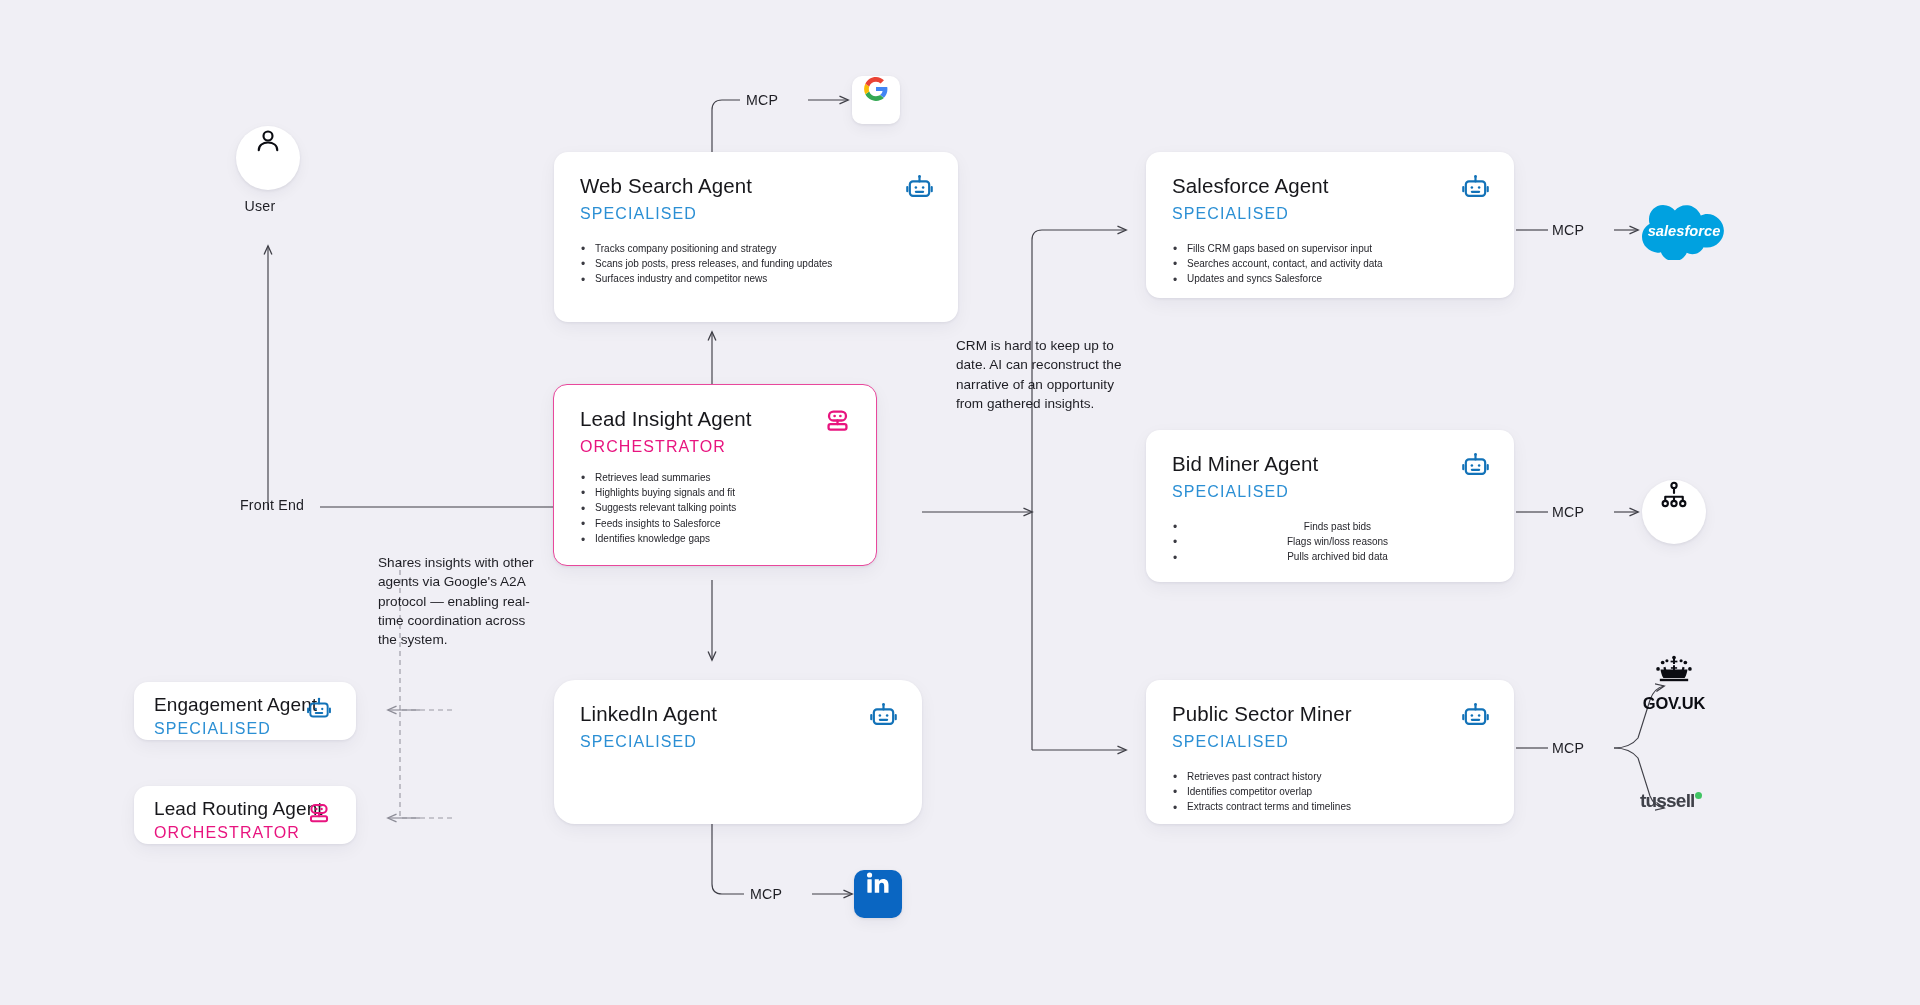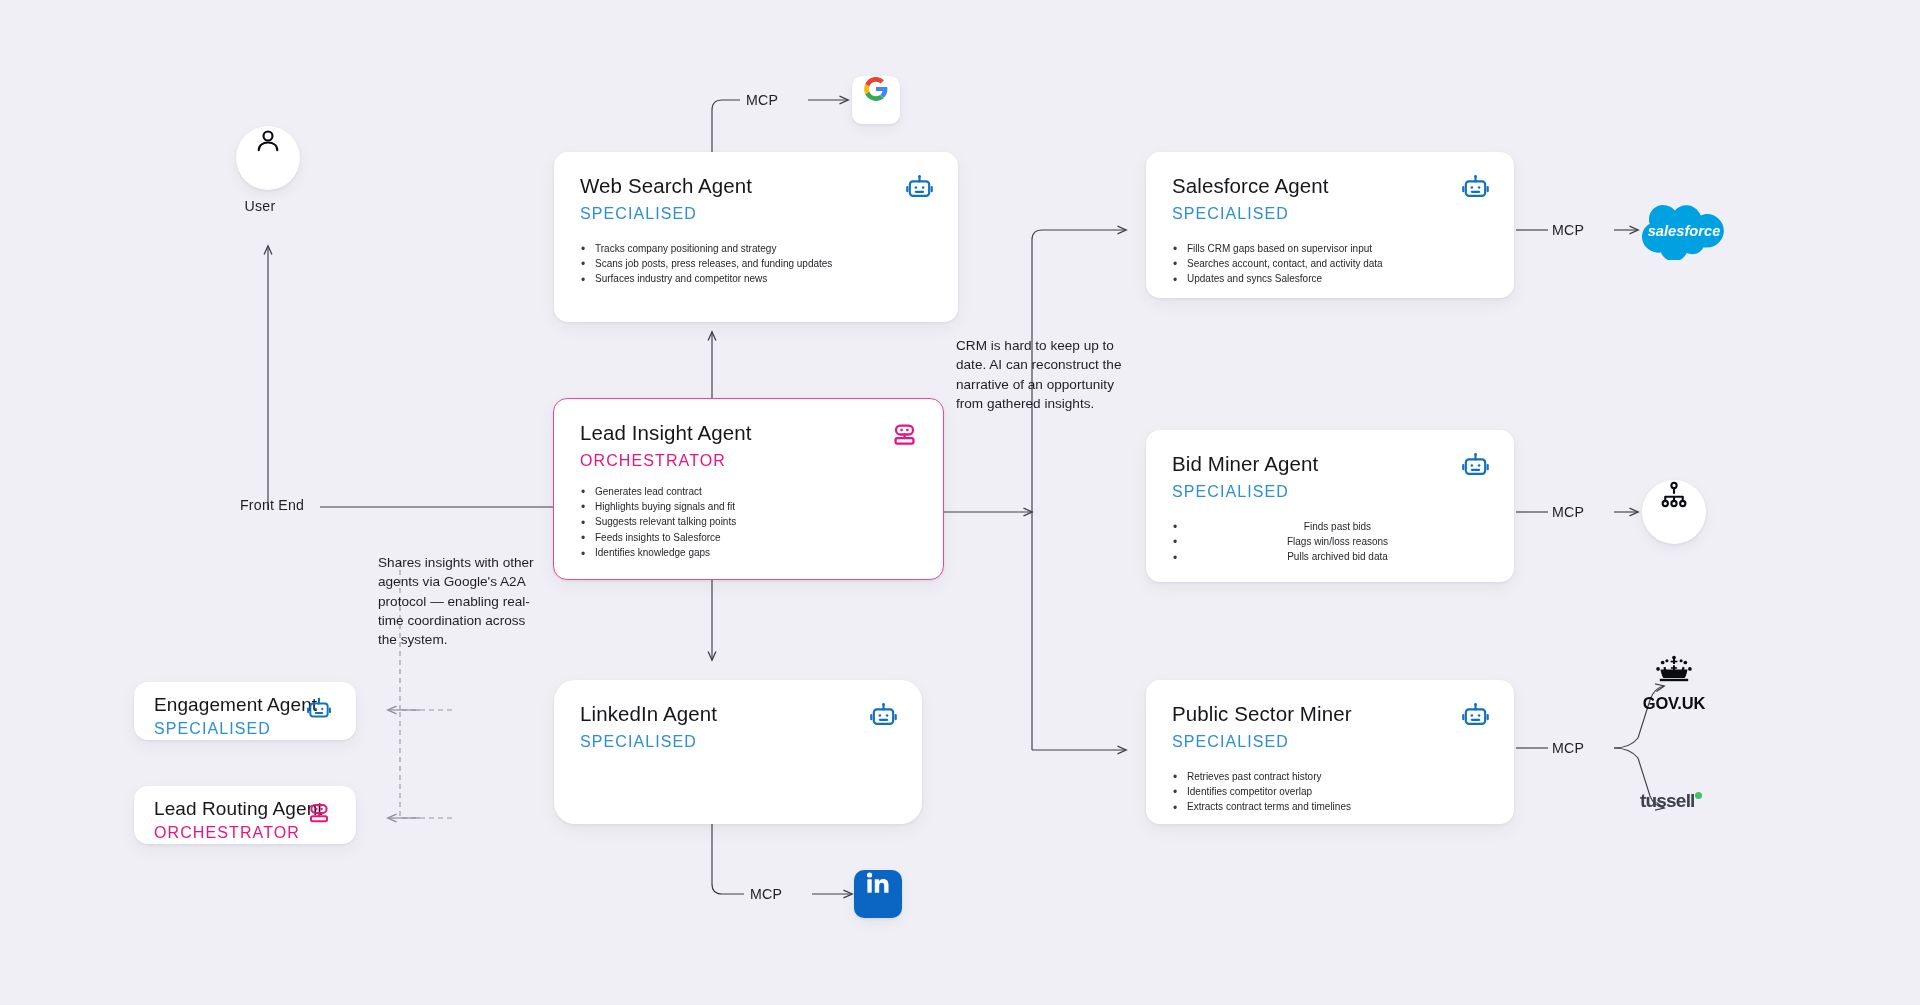--- a/index.html
+++ b/index.html
@@ -141,25 +141,25 @@
         <path d="M12 3.4v3.6" stroke-linecap="round"></path>
         <circle cx="12" cy="2.8" r="1.15" fill="#1272b8" stroke="none"></circle>
         <path d="M1.9 11.6v3.4M22.1 11.6v3.4" stroke-linecap="round"></path>
         <circle cx="9" cy="12" r="1.05" fill="#1272b8" stroke="none"></circle>
         <circle cx="15" cy="12" r="1.05" fill="#1272b8" stroke="none"></circle>
         <path d="M9 15.6h6" stroke-linecap="round"></path>
       </svg>
     </span>
   </div>
 
-  <div class="card orch" style="left:553px; top:398px; width:391px; height:182px;">
+  <div class="card orch" style="left:553px; top:384px; width:324px; height:182px;">
     <div class="card-title">Lead Insight Agent</div>
     <div class="card-tag tag-orch">ORCHESTRATOR</div>
     <ul class="bullets" style="margin-top:16px;">
-      <li>Generates lead contract</li>
+      <li>Retrieves lead summaries</li>
       <li>Highlights buying signals and fit</li>
       <li>Suggests relevant talking points</li>
       <li>Feeds insights to Salesforce</li>
       <li>Identifies knowledge gaps</li>
     </ul>
     <span class="bot-icon">
       <svg width="29" height="29" viewBox="0 0 24 24" fill="none" stroke="#e8147f" stroke-width="1.9">
         <rect x="5" y="4.6" width="14" height="7.4" rx="3.6"></rect>
         <circle cx="9.6" cy="8.3" r="1.1" fill="#e8147f" stroke="none"></circle>
         <circle cx="14.4" cy="8.3" r="1.1" fill="#e8147f" stroke="none"></circle>

